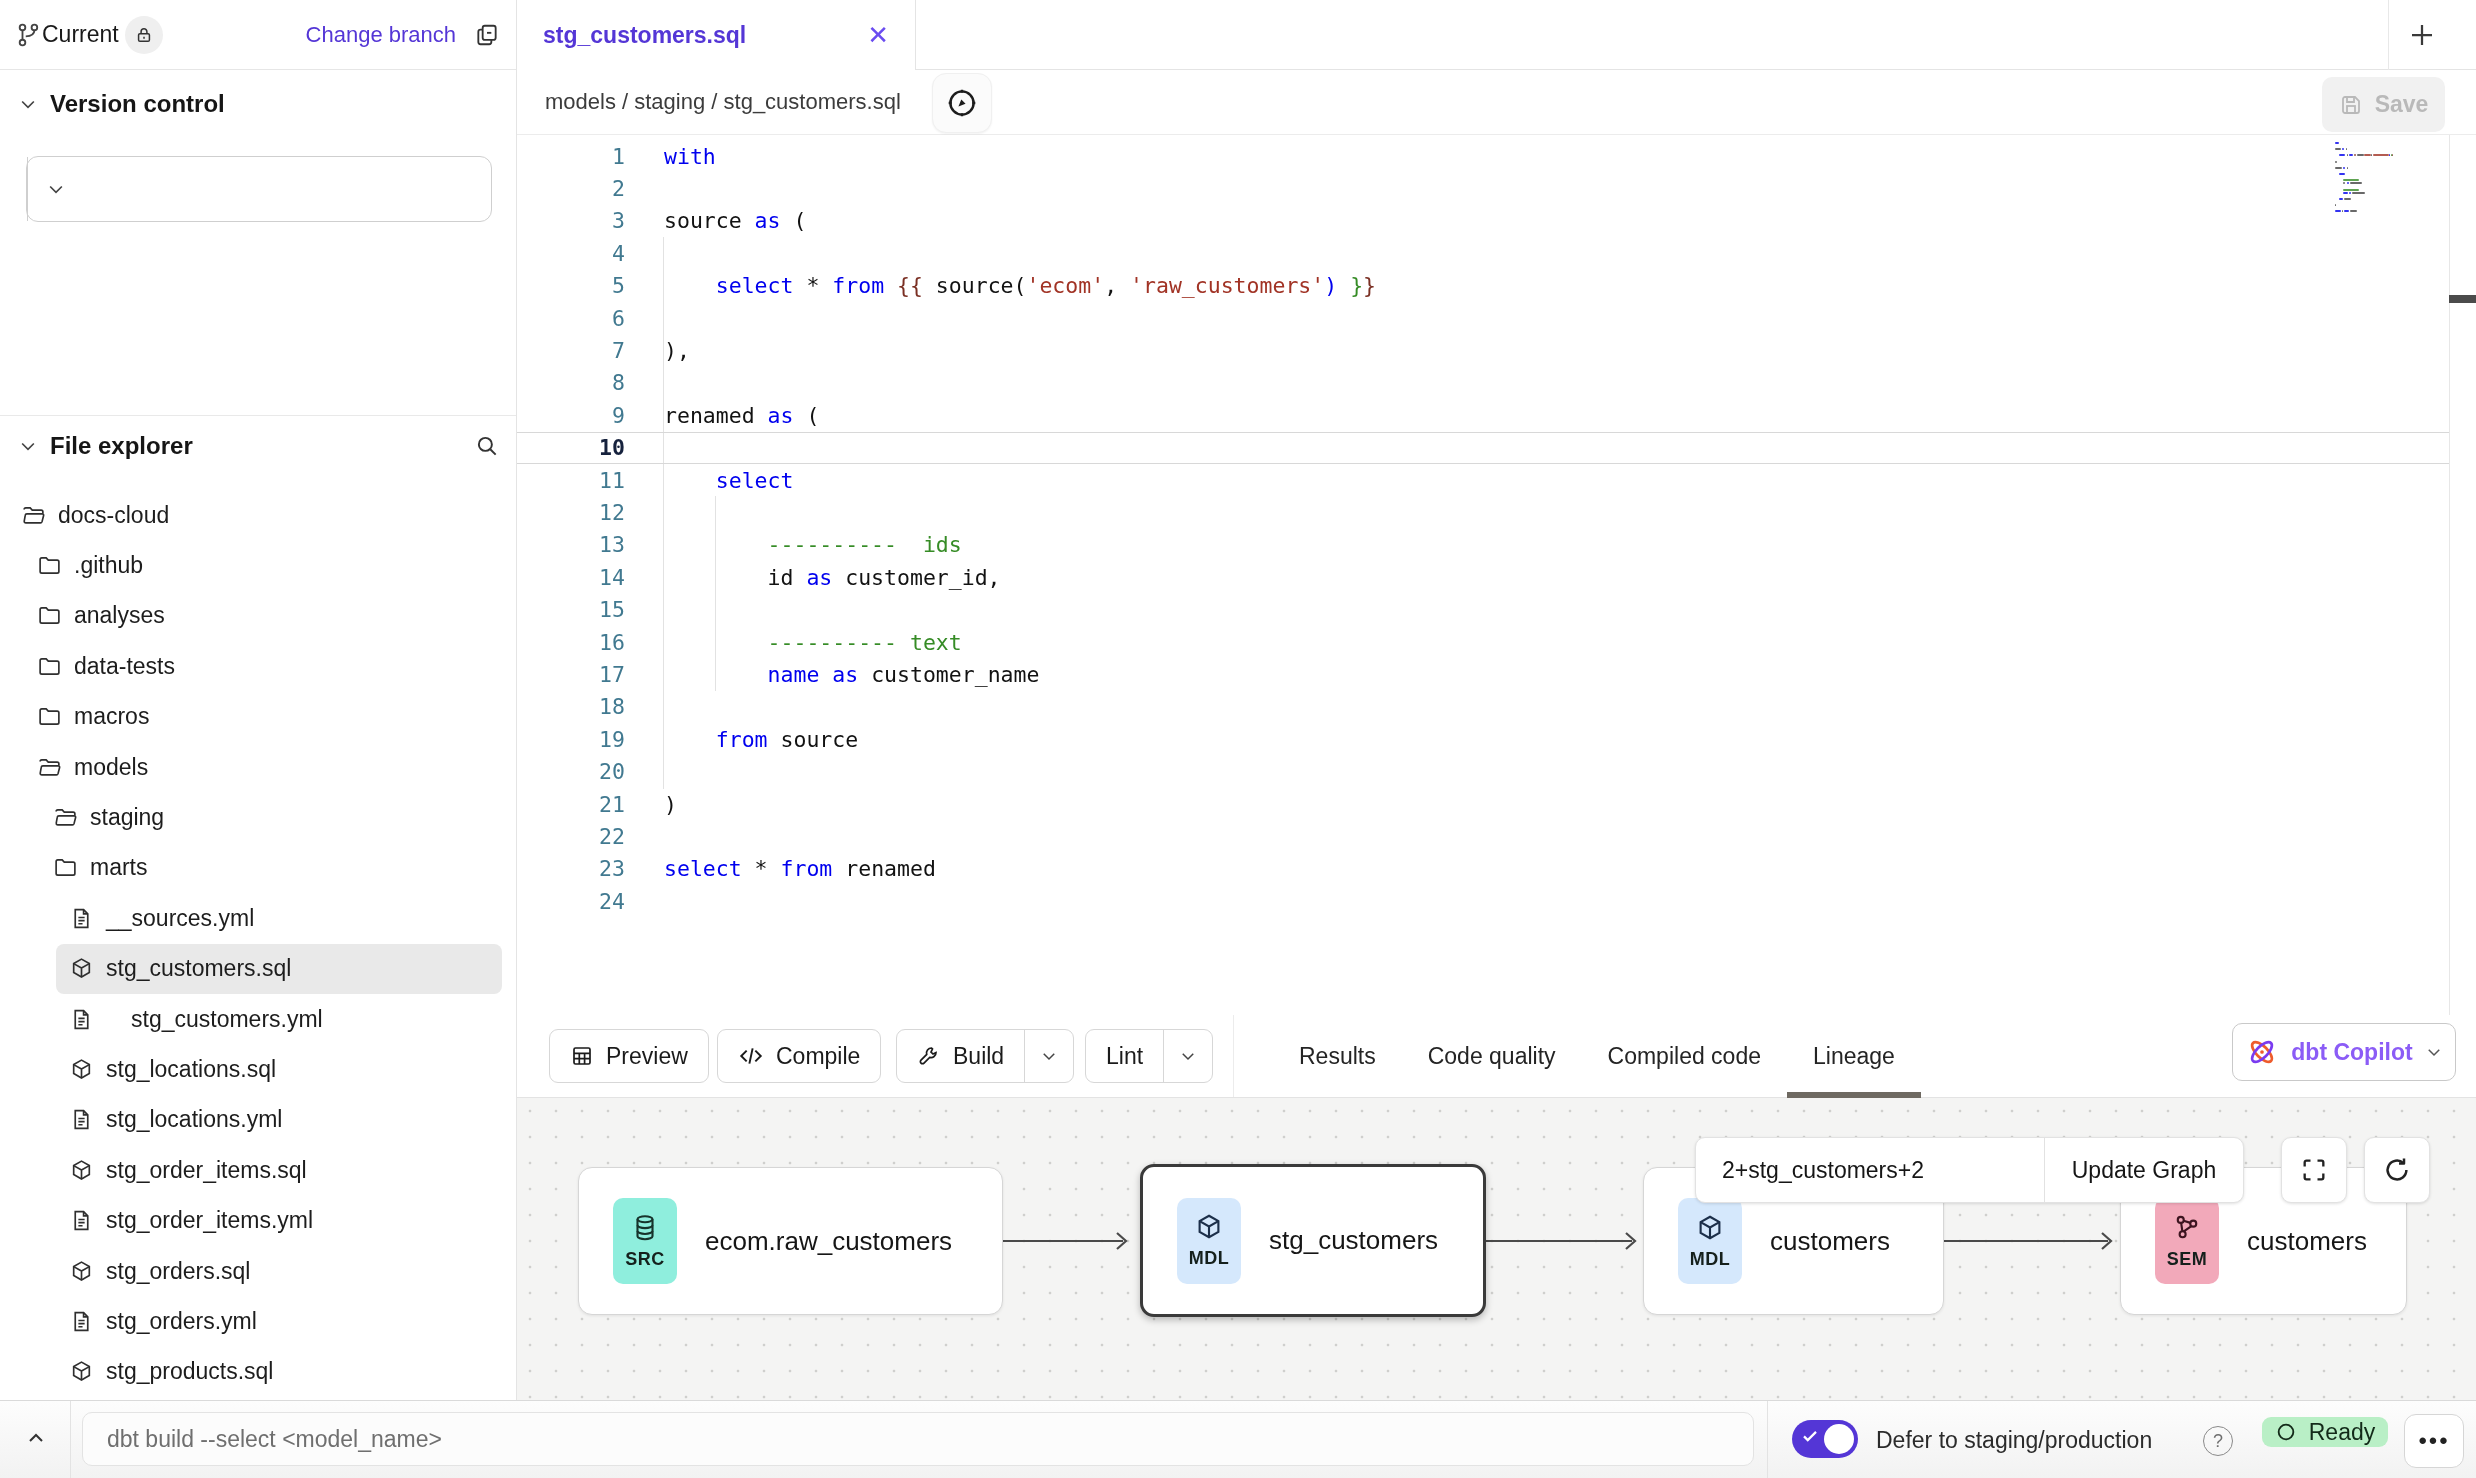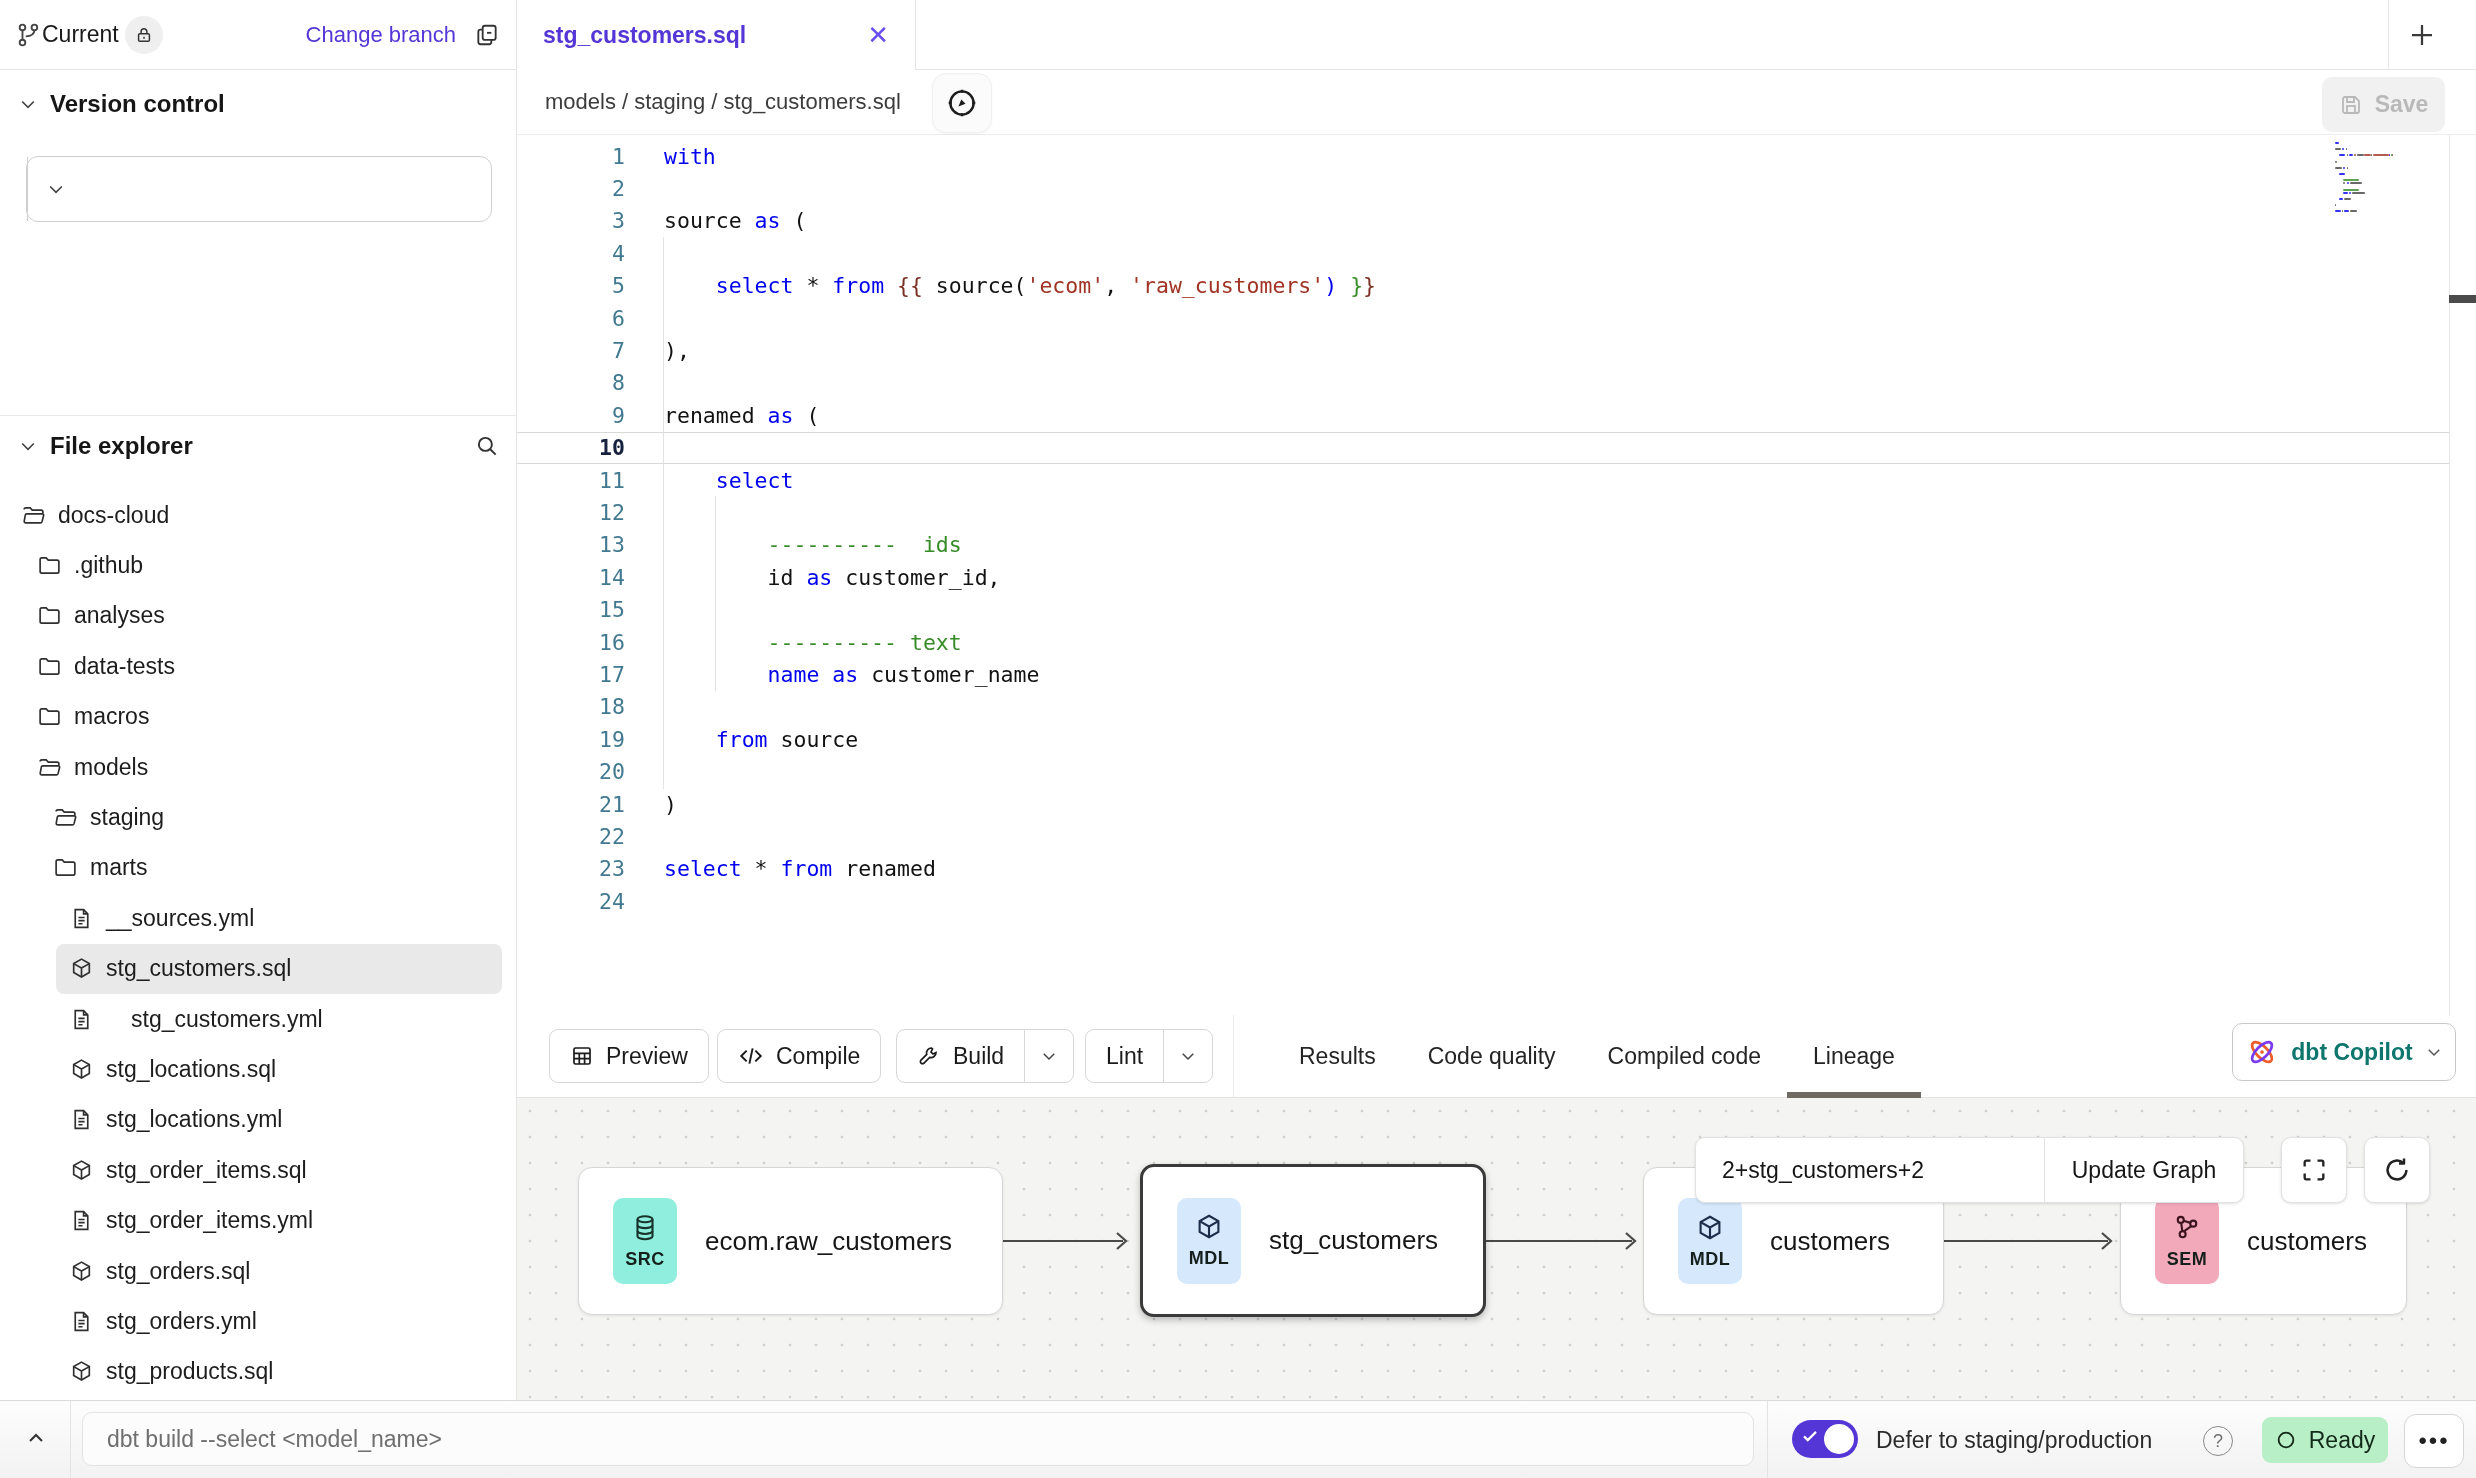--- a/index.html
+++ b/index.html
@@ -70,21 +70,21 @@
   .toolbar{position:absolute;left:0;top:1015px;width:100%;height:83px;background:#fff;border-bottom:1px solid #e3e3e3;box-sizing:border-box;}
   .tb-btn{position:absolute;top:14px;height:54px;border:1px solid #d7d7d7;border-radius:9px;background:#fff;
           display:flex;align-items:center;box-sizing:border-box;font-size:23px;color:#1b1b1b;cursor:pointer;}
   .tb-btn .cell{display:flex;align-items:center;gap:12px;padding:0 20px;height:100%;}
   .tb-btn .chev{border-left:1px solid #d7d7d7;width:48px;height:100%;display:flex;align-items:center;justify-content:center;}
   .tb-div{position:absolute;left:716px;top:0;width:1px;height:82px;background:#ececec;}
   .bt-tabs{position:absolute;left:756px;top:0;height:83px;display:flex;}
   .bt-tab{display:flex;align-items:center;padding:0 26px;font-size:23px;color:#242424;cursor:pointer;box-sizing:border-box;height:100%;}
   .bt-tab.active{border-bottom:6px solid #6e6961;padding-top:6px;}
   .copilot{position:absolute;left:1715px;top:8px;width:222px;height:56px;border:1px solid #c9c9c9;border-radius:10px;
-           background:#fff;display:flex;align-items:center;justify-content:center;gap:12px;font-size:23px;font-weight:600;color:#0f766e;cursor:pointer;}
+           background:#fff;display:flex;align-items:center;justify-content:center;gap:12px;font-size:23px;font-weight:600;color:#8b5cf6;cursor:pointer;}
 
   
   .lineage{position:absolute;left:0;top:1098px;width:100%;height:302px;background:#f4f4f3;
            background-image:radial-gradient(#cfcfcd 1.5px, transparent 1.6px);background-size:26px 26px;overflow:hidden;}
   .edges{position:absolute;left:0;top:0;z-index:0;}
   .node{position:absolute;background:#fff;border:1.5px solid #d6d6d6;border-radius:14px;box-shadow:0 1px 3px rgba(0,0,0,.08);
         display:flex;align-items:center;gap:28px;padding-left:34px;box-sizing:border-box;z-index:1;cursor:pointer;}
   .node.sel{border:3px solid #3a3a3a;box-shadow:0 3px 7px rgba(0,0,0,.25);}
   .badge{width:64px;height:86px;border-radius:10px;display:flex;flex-direction:column;align-items:center;justify-content:center;gap:6px;flex:none;}
   .badge .bt{font-size:18px;font-weight:600;letter-spacing:.5px;color:#15201c;}
@@ -105,21 +105,21 @@
   .bb-input{position:absolute;left:82px;top:11px;width:1672px;height:54px;background:#fcfcfc;border:1px solid #e3e3e3;
             border-radius:10px;display:flex;align-items:center;padding-left:24px;box-sizing:border-box;
             font-size:23px;color:#6f6f6f;}
   .bb-div2{position:absolute;left:1767px;top:0;width:1px;height:78px;background:#e3e3e3;}
   .toggle{position:absolute;left:1792px;top:19px;width:66px;height:38px;border-radius:19px;background:#5436d6;cursor:pointer;}
   .toggle .knob{position:absolute;right:4px;top:4px;width:30px;height:30px;border-radius:50%;background:#fff;}
   .toggle .chk{position:absolute;left:9px;top:7px;}
   .defer-lbl{position:absolute;left:1876px;top:0;height:78px;display:flex;align-items:center;font-size:23px;color:#2b2b2b;}
   .help{position:absolute;left:2203px;top:25px;width:28px;height:28px;border-radius:50%;border:1.5px solid #8a8a8a;
         color:#6f6f6f;font-size:18px;display:flex;align-items:center;justify-content:center;}
-  .ready{position:absolute;left:2262px;top:16px;width:126px;height:46px;border-radius:9px;background:#b9efc6;
+  .ready{position:absolute;left:2262px;top:16px;width:126px;height:30px;border-radius:9px;background:#b9efc6;
          display:flex;align-items:center;justify-content:center;gap:12px;font-size:23px;font-weight:500;color:#132a19;}
   .dots-btn{position:absolute;left:2404px;top:13px;width:58px;height:52px;border-radius:12px;border:1px solid #d6d6d6;
             background:#fff;display:flex;align-items:center;justify-content:center;font-size:24px;letter-spacing:2px;color:#222;cursor:pointer;}
 </style>
 </head>
 <body>
 
 <div class="app">
 
   <div class="sidebar">

